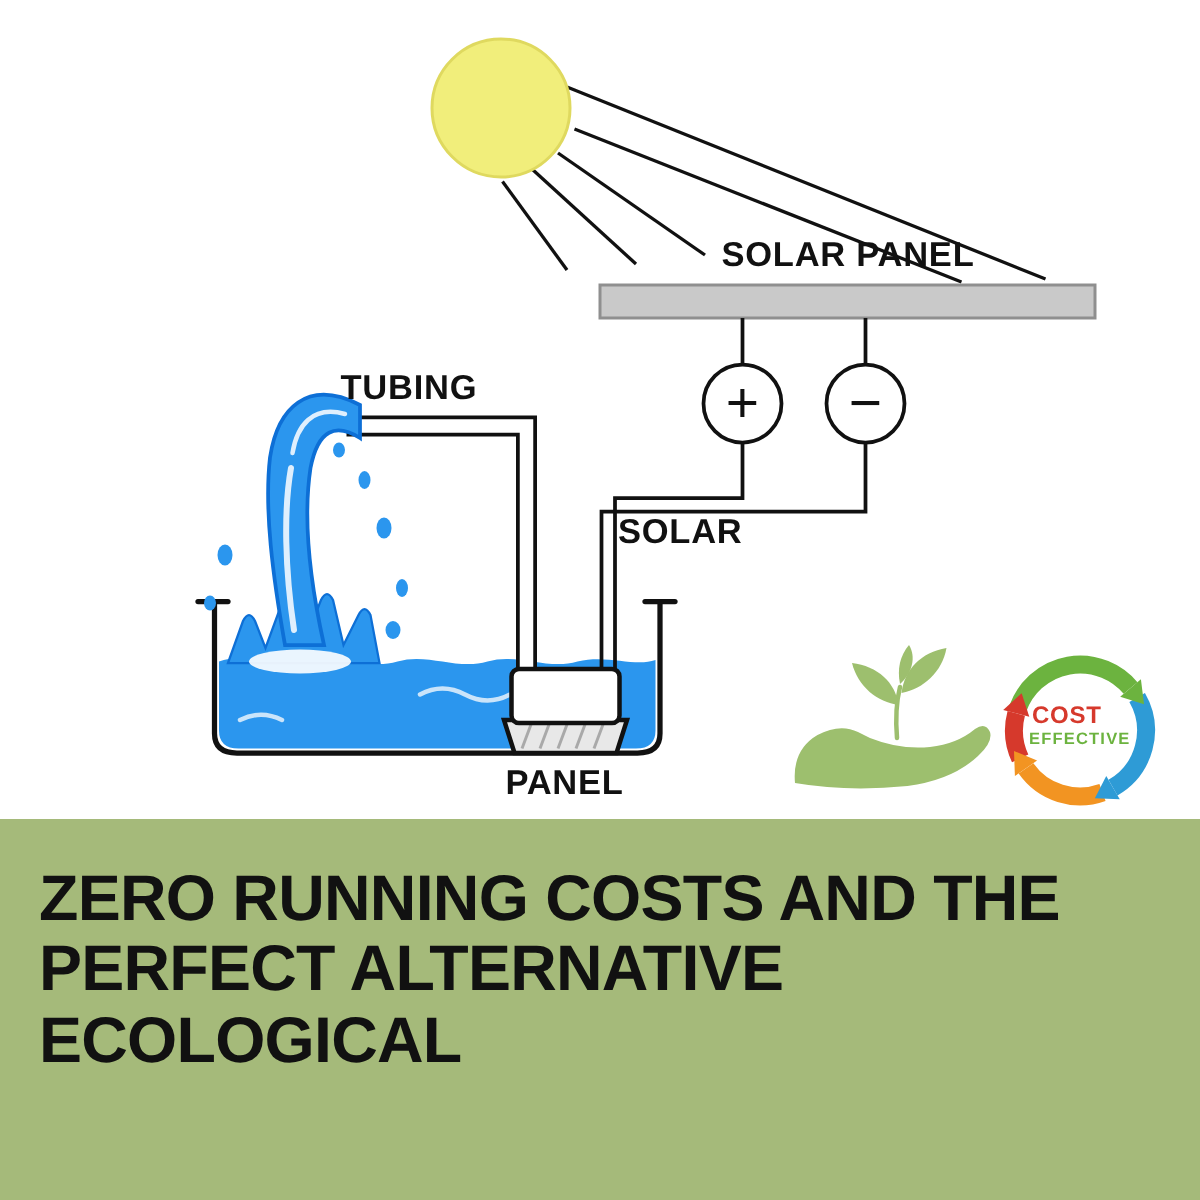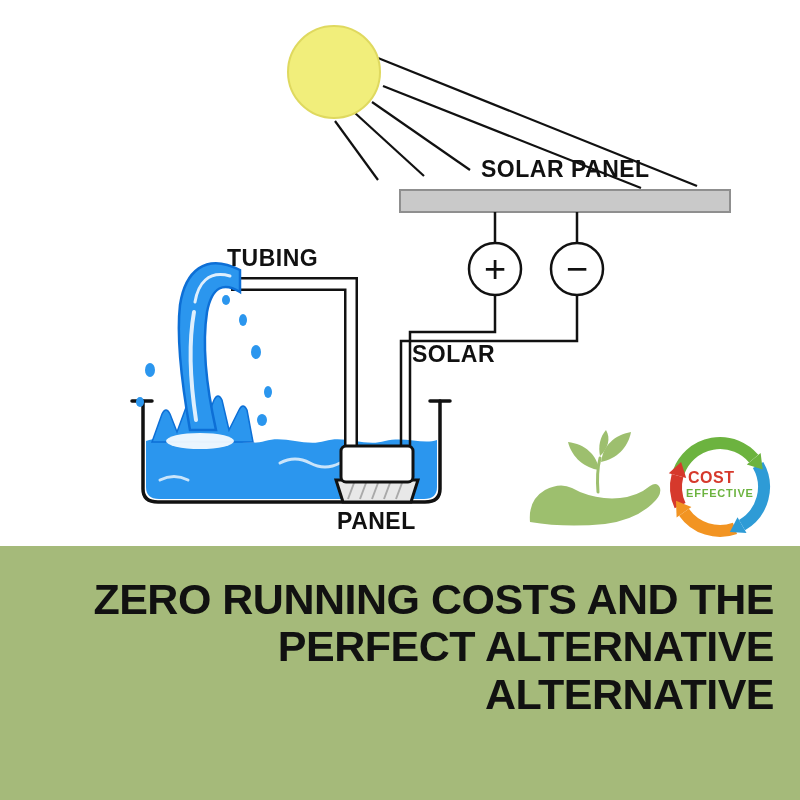--- a/index.html
+++ b/index.html
@@ -26,21 +26,21 @@
   .effective { left:686px; top:487px; width:68px; font-size:11px; font-weight:700; color:var(--badge_green); letter-spacing:.8px; }
 
   .band {
     position:absolute; left:0; top:546px; width:800px; height:254px;
     background:var(--band_bg); box-sizing:border-box;
     padding:30px 26px 0 26px;
   }
   .headline {
     color:var(--text);
     font:700 43px/1.1 "Liberation Sans", sans-serif;
-    letter-spacing:-.5px; white-space:nowrap;text-align:right;
+    letter-spacing:-.5px; white-space:nowrap;
   }
 
   
   .sun-fill   { fill:var(--sun); stroke:var(--sun_edge); }
   .panel-fill { fill:var(--panel); stroke:#8f8f8f; }
   .ink        { stroke:var(--line); }
   .water-fill { fill:var(--water); }
   .deep       { stroke:var(--water_deep); }
   .eco        { fill:var(--eco_green); }
   .eco-stroke { stroke:var(--eco_green); }
@@ -173,16 +173,16 @@
     <div class="sym" style="left:469px; top:243px">+</div>
     <div class="sym" style="left:551px; top:243px">−</div>
 
     <div class="badge-txt cost">COST</div>
     <div class="badge-txt effective">EFFECTIVE</div>
   </div>
 
   <div class="band">
     <div class="headline">ZERO RUNNING COSTS AND THE</div>
     <div class="headline">PERFECT ALTERNATIVE</div>
-    <div class="headline">ALTERNATIVE</div>
+    <div class="headline">ECOLOGICAL</div>
   </div>
 
 </div>
 
 </body></html>

